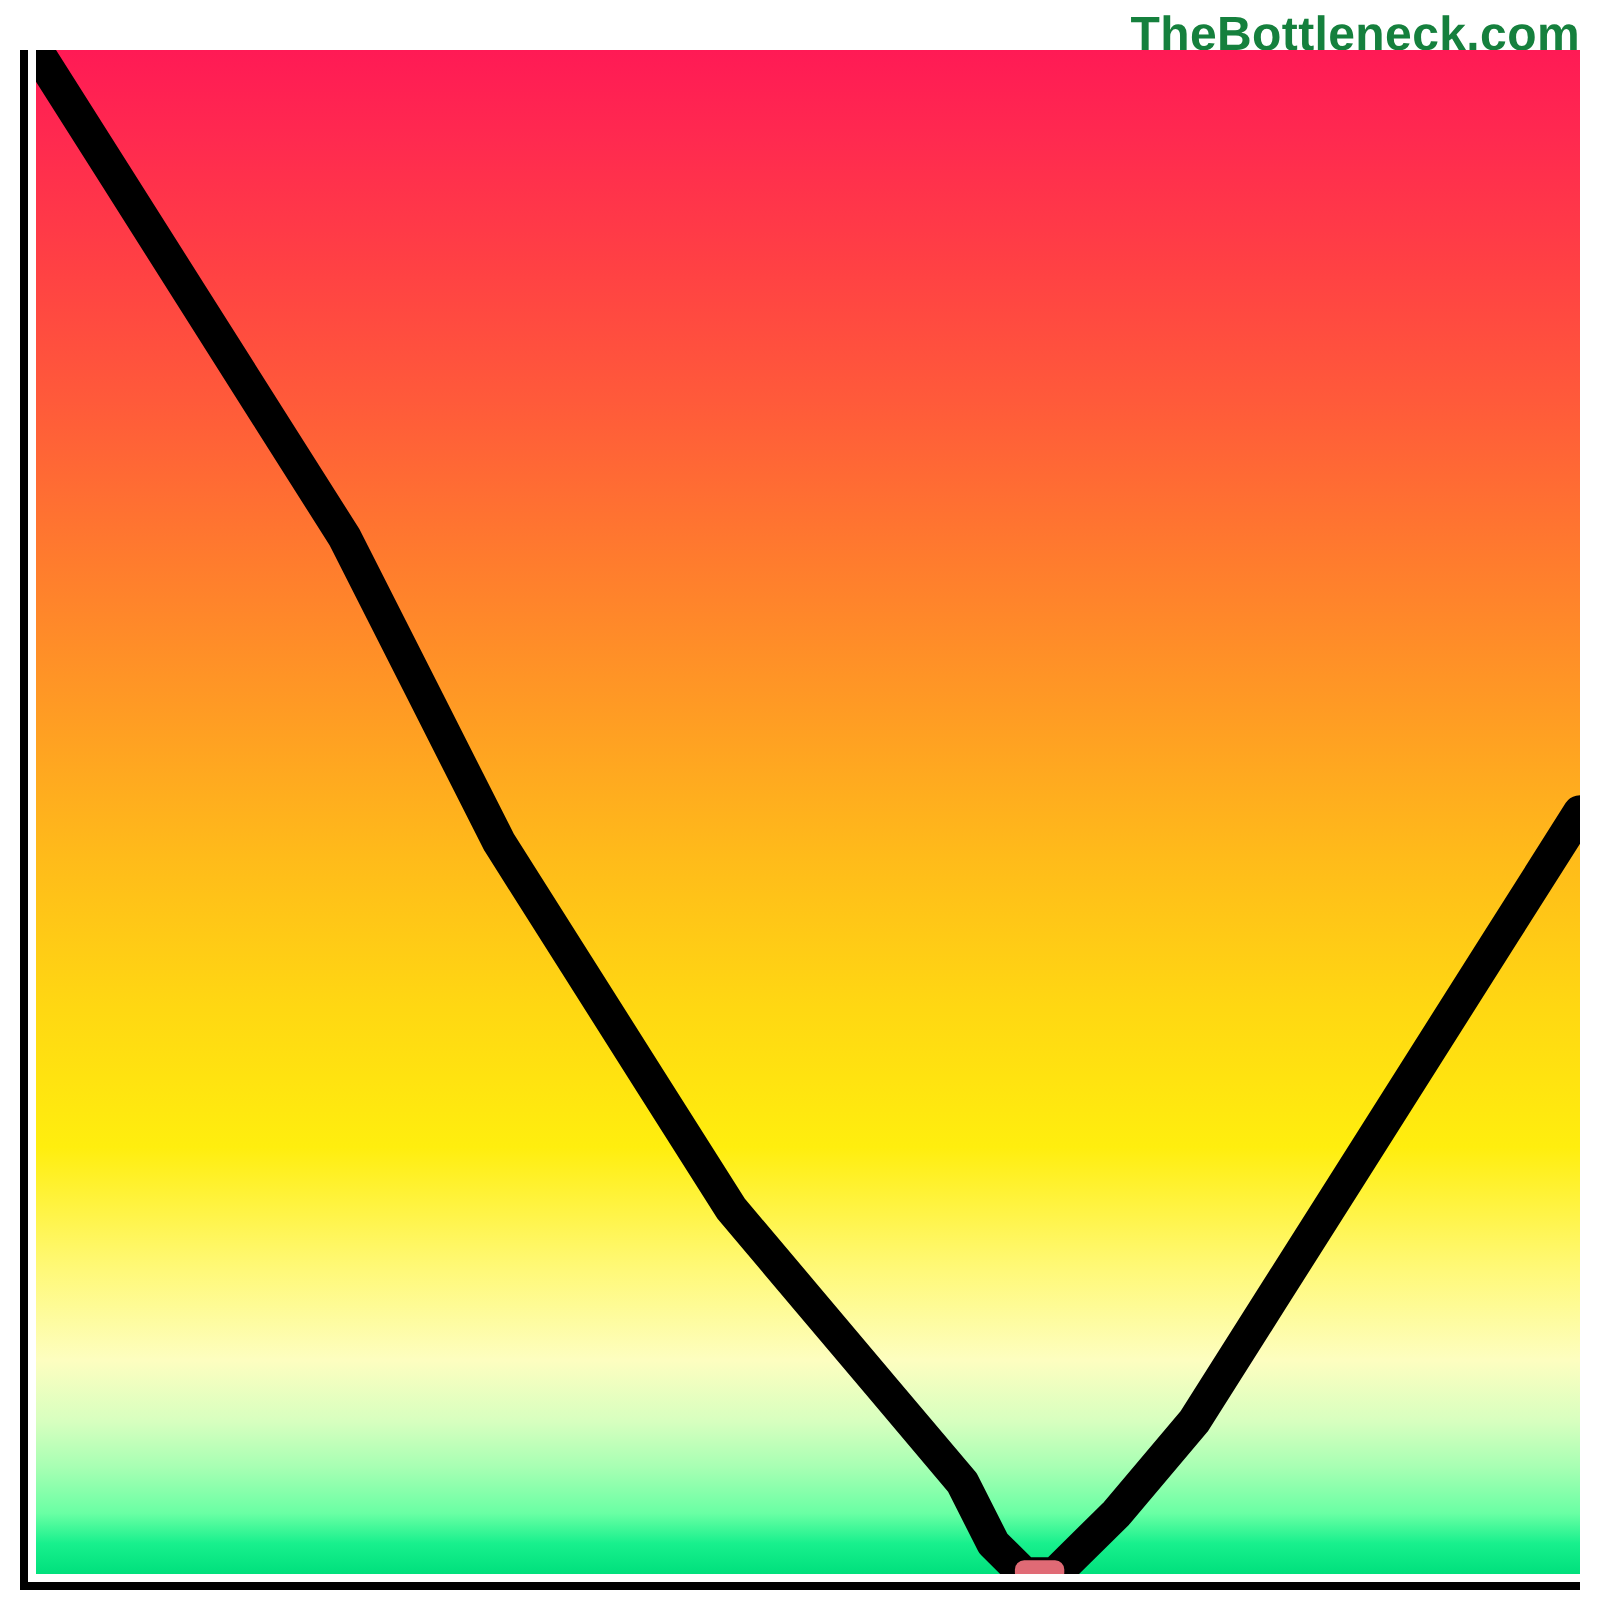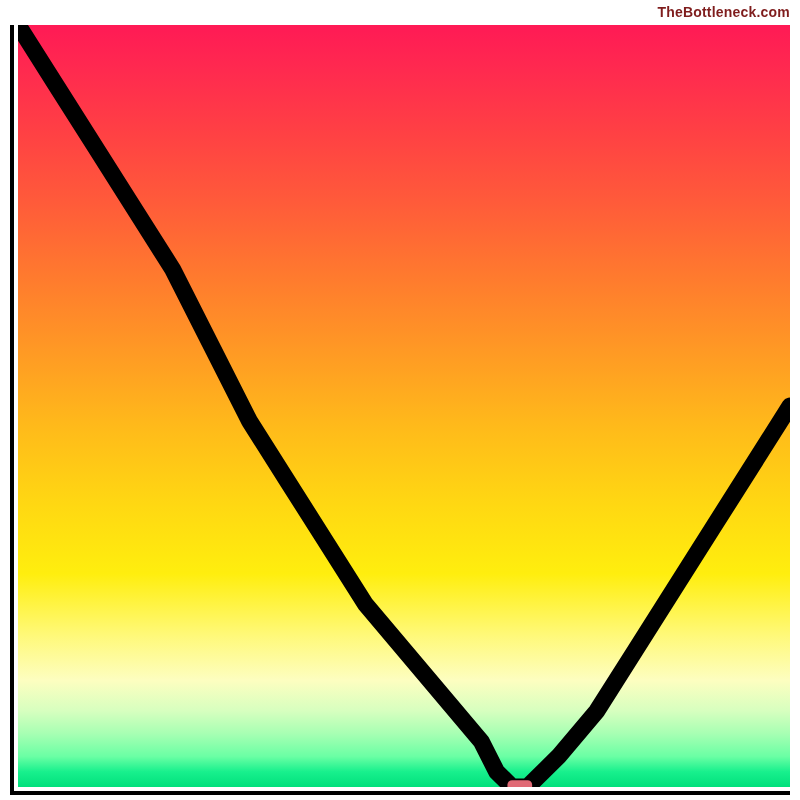--- a/index.html
+++ b/index.html
@@ -13,23 +13,23 @@
   .stage {
     position: relative;
     width: 800px;
     height: 800px;
   }
   .watermark {
     position: absolute;
     top: 4px;
     right: 10px;
     font-family: Arial, Helvetica, sans-serif;
-    font-size: 14px;
+    font-size: 24px;
     font-weight: 600;
-    color: #7f1d1d;
+    color: #15803d;
     letter-spacing: 0.2px;
   }
   .plot-frame {
     position: absolute;
     left: 10px;
     top: 25px;
     width: 780px;
     height: 770px;
     border-left: 4px solid #000;
     border-bottom: 4px solid #000;

